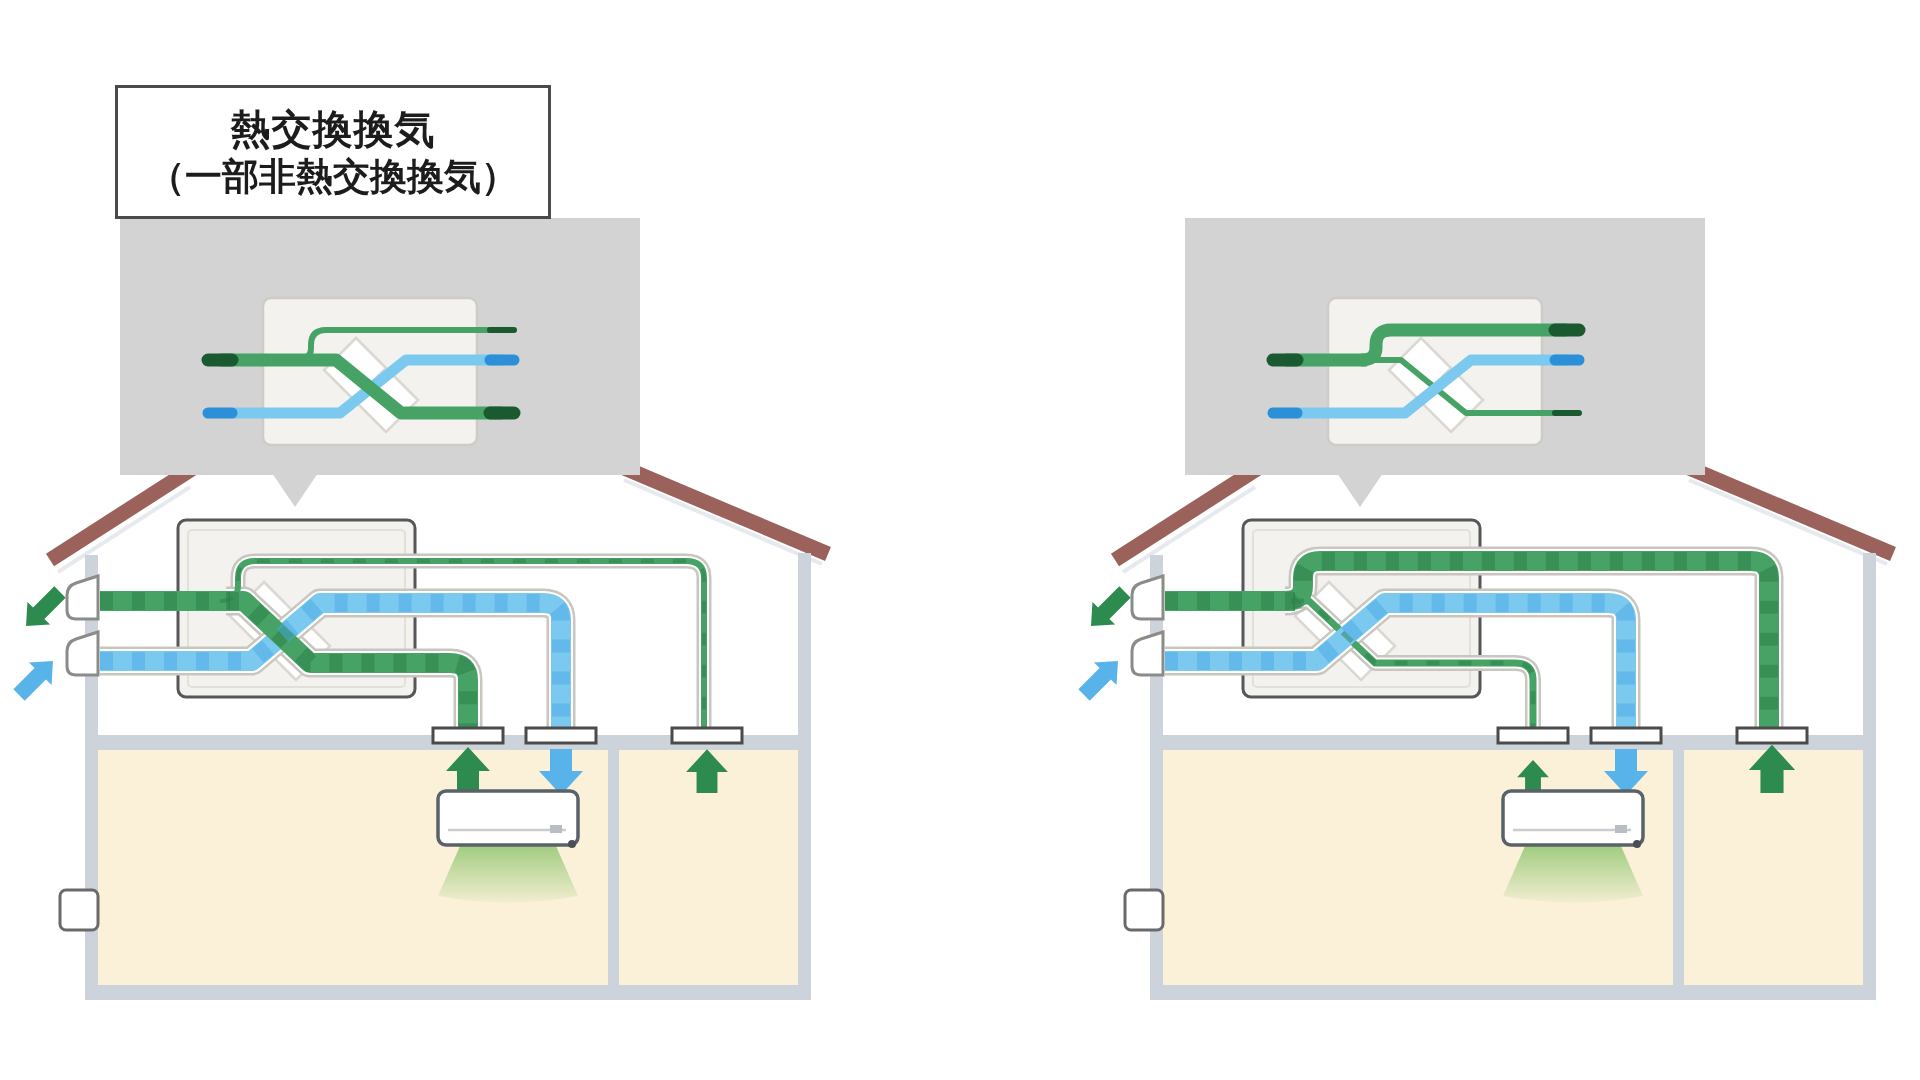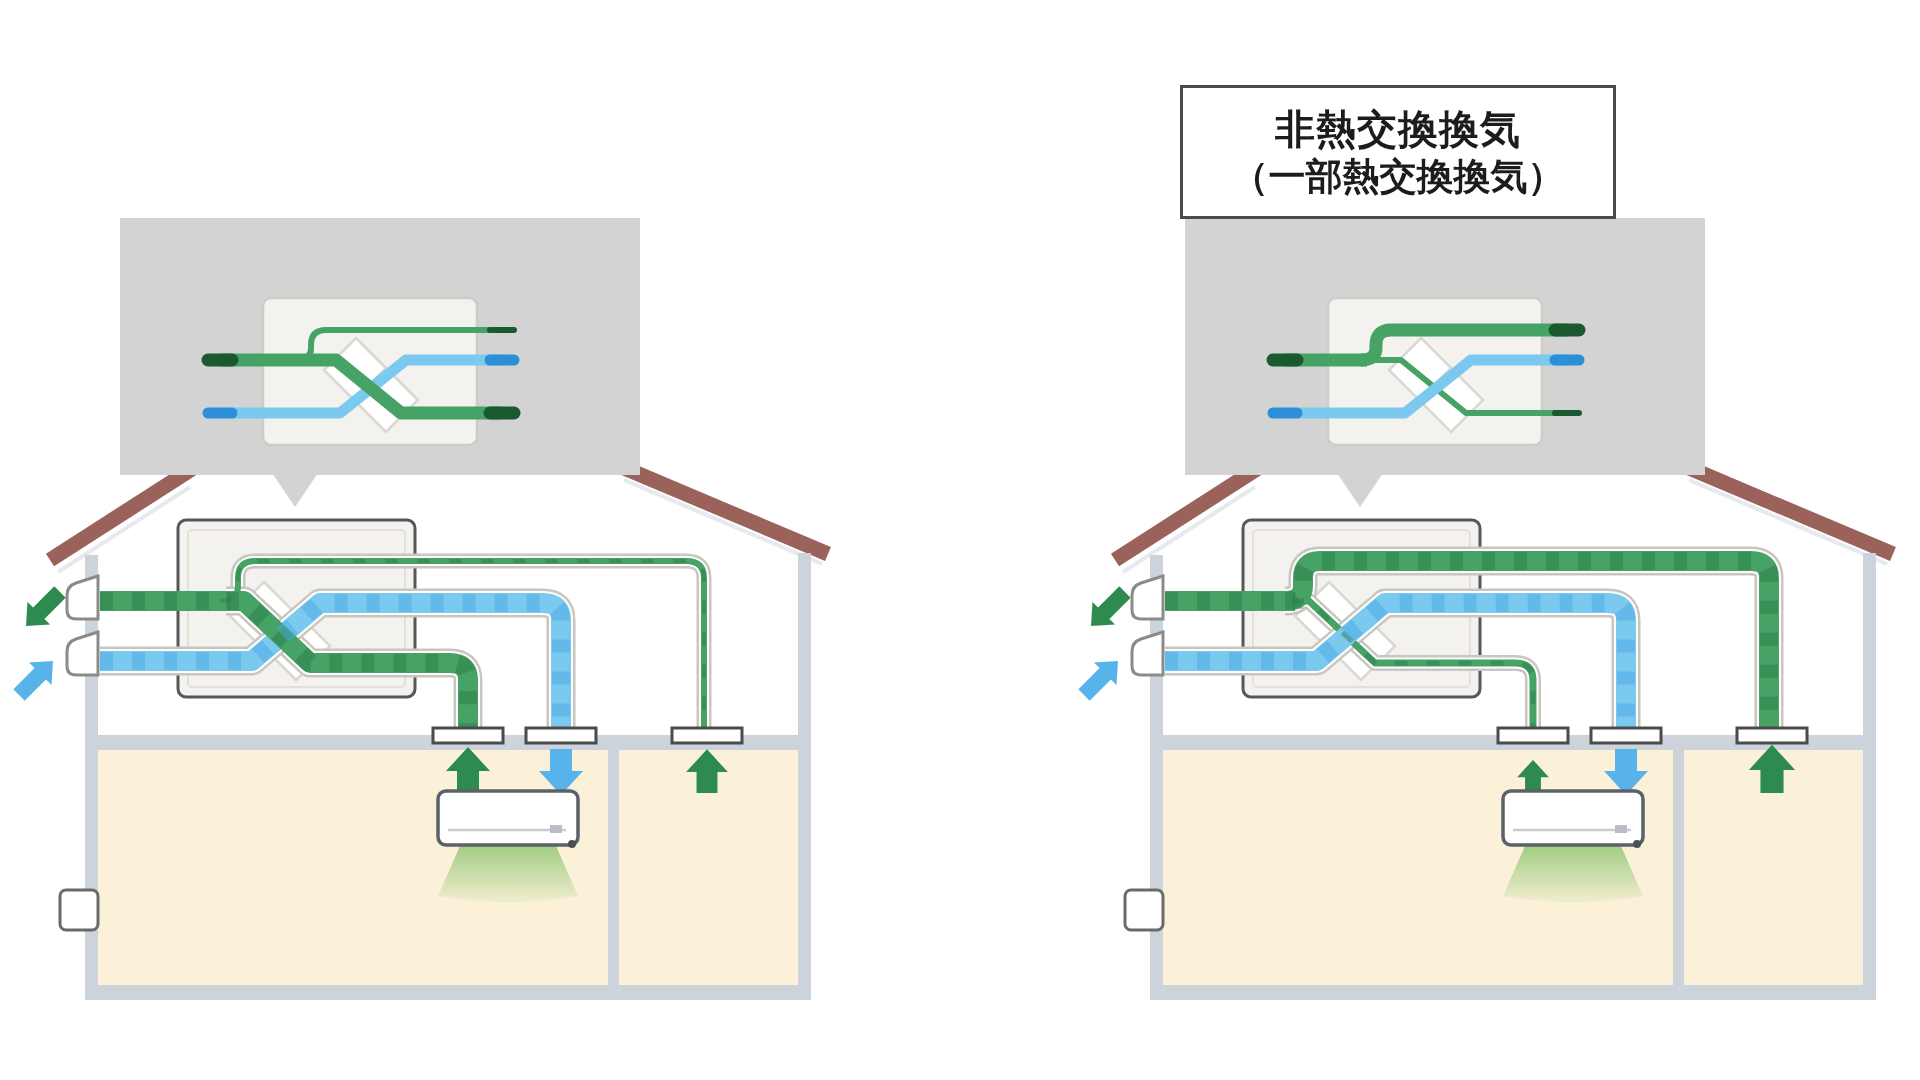--- a/index.html
+++ b/index.html
@@ -103,20 +103,24 @@
   </g>
 
   <g>
     <path d="M 450,786 L 546,786 L 568,836 Q 498,849 428,836 Z" fill="url(#s0fan)"></path>
     <rect x="428" y="731" width="140" height="54" rx="8" fill="#ffffff" stroke="#5a6169" stroke-width="3.5"></rect>
     <line x1="438" y1="770" x2="556" y2="770" stroke="#c9ccd0" stroke-width="2.5"></line>
     <rect x="540" y="765" width="12" height="8" fill="#b9bec4"></rect>
     <circle cx="562" cy="784" r="4" fill="#4a4f55"></circle>
   </g>
 </svg></div>
+  <div class="title-box">
+    <div class="title-line1">熱交換換気</div>
+    <div class="title-line2">（一部非熱交換換気）</div>
+  </div>
 </div>
 
 <div class="diagram" id="diagram-1">
   <div class="scene">
 <svg viewBox="0 0 845 1010" width="845" height="1010" xmlns="http://www.w3.org/2000/svg">
   <defs>
     <linearGradient id="s1fan" x1="0" y1="786" x2="0" y2="849" gradientUnits="userSpaceOnUse">
       <stop offset="0" stop-color="#97c977" stop-opacity="0.9"></stop>
       <stop offset="1" stop-color="#97c977" stop-opacity="0"></stop>
     </linearGradient>
@@ -199,17 +203,13 @@
   </g>
 
   <g>
     <path d="M 450,786 L 546,786 L 568,836 Q 498,849 428,836 Z" fill="url(#s1fan)"></path>
     <rect x="428" y="731" width="140" height="54" rx="8" fill="#ffffff" stroke="#5a6169" stroke-width="3.5"></rect>
     <line x1="438" y1="770" x2="556" y2="770" stroke="#c9ccd0" stroke-width="2.5"></line>
     <rect x="540" y="765" width="12" height="8" fill="#b9bec4"></rect>
     <circle cx="562" cy="784" r="4" fill="#4a4f55"></circle>
   </g>
 </svg></div>
-  <div class="title-box">
-    <div class="title-line1">非熱交換換気</div>
-    <div class="title-line2">（一部熱交換換気）</div>
-  </div>
 </div>
 
 </body></html>

